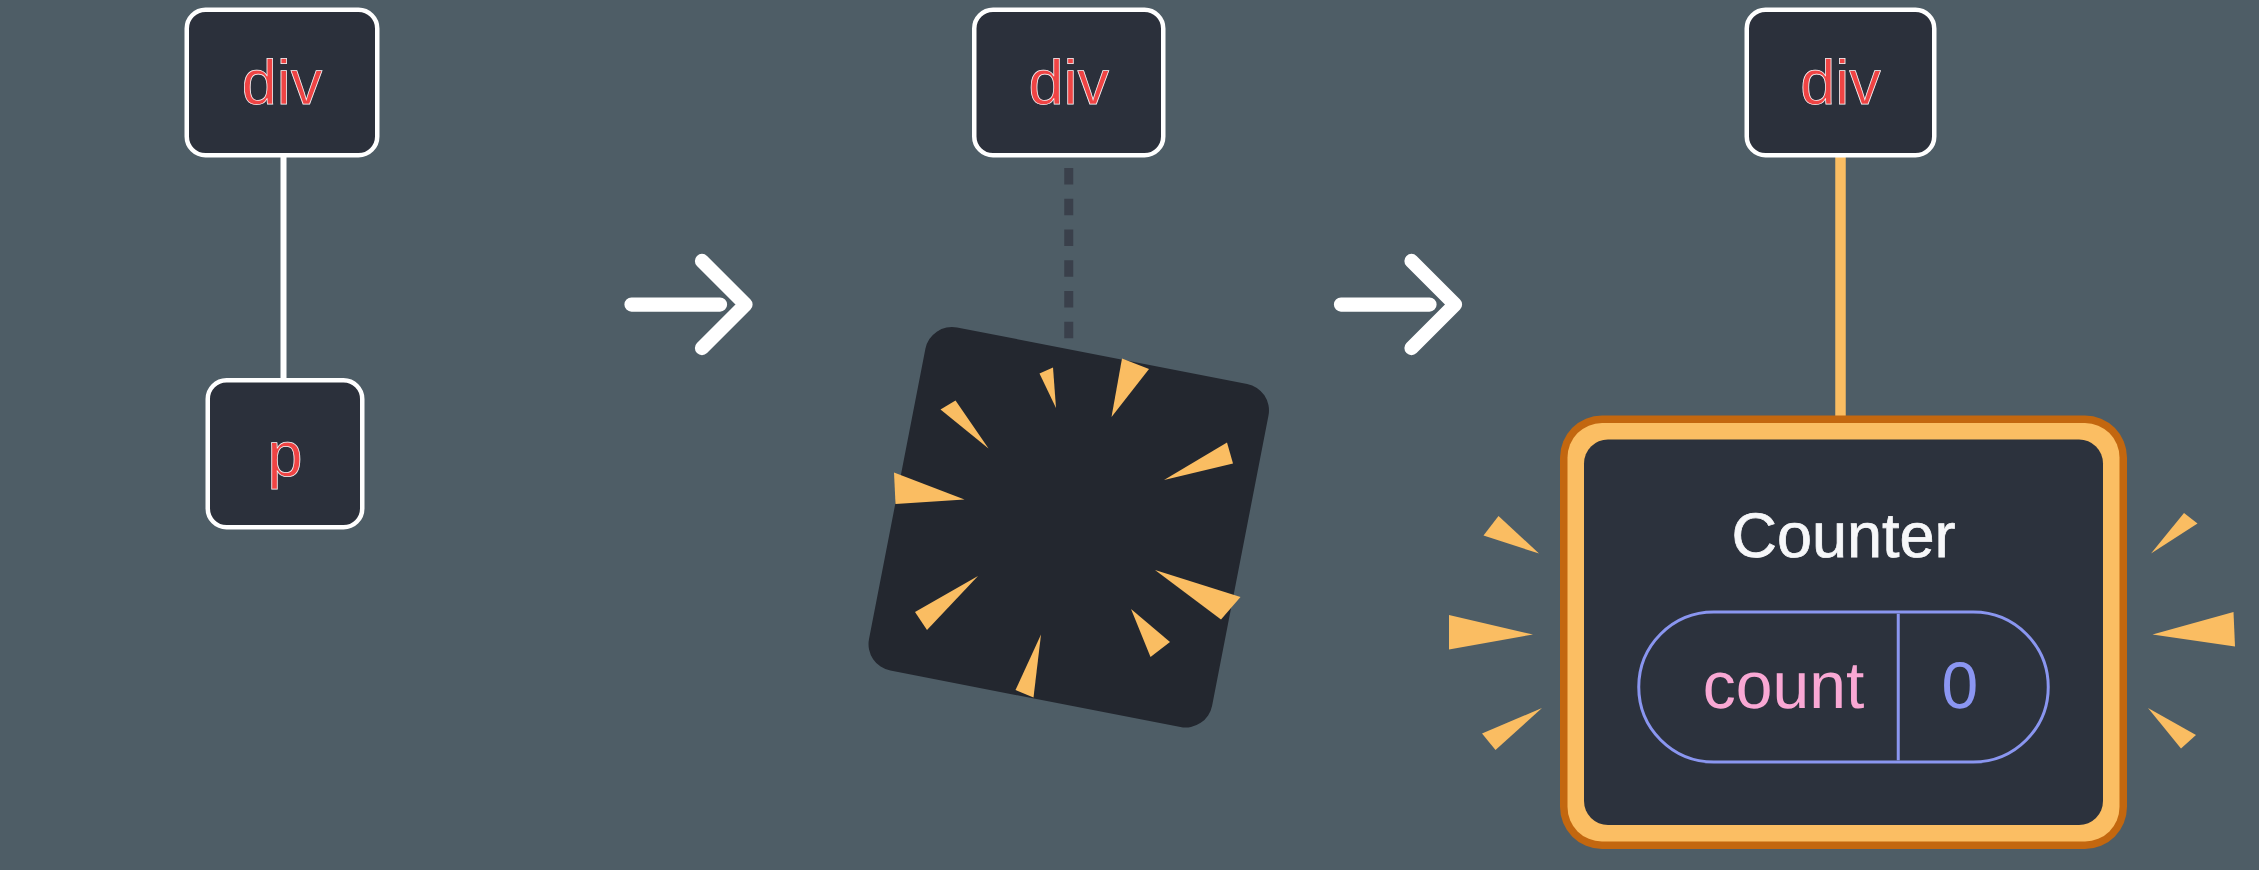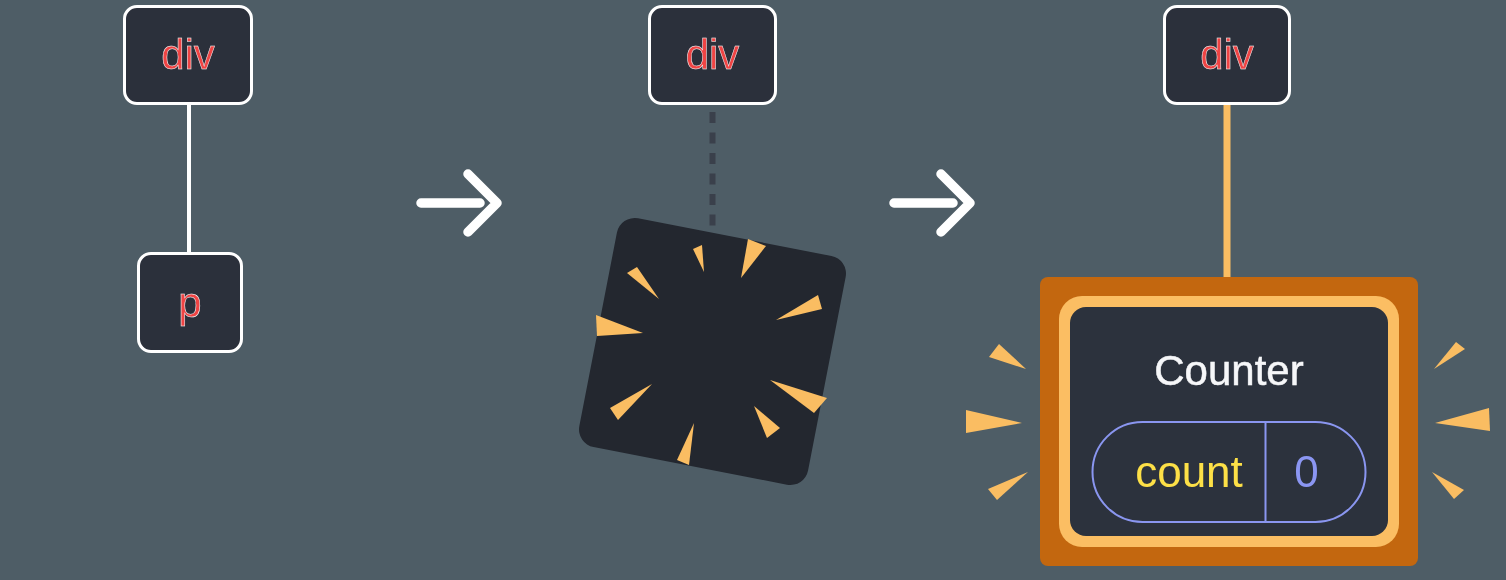--- a/index.html
+++ b/index.html
@@ -1,25 +1,25 @@
 <!DOCTYPE html>
 <html><head>
 <meta charset="utf-8">
 <style>
   html,body{margin:0;padding:0;}
   .stage{position:relative;width:1506px;height:580px;background:#4E5D66;overflow:hidden;font-family:"Liberation Sans",sans-serif;}
   .stage svg.overlay{position:absolute;left:0;top:0;}
   .node{position:absolute;background:#2B303B;border:3px solid #FFFFFF;border-radius:14px;display:flex;align-items:center;justify-content:center;color:#ef4444;font-size:42px;box-sizing:border-box;-webkit-text-stroke:0.5px #F6F7F9;}
   .explosion{position:absolute;left:596px;top:235px;width:233px;height:233px;background:#23272F;border-radius:18px;transform:rotate(11deg);}
-  .card-outer{position:absolute;left:1040px;top:277px;width:378px;height:289px;background:#C3670F;border-radius:8px;padding:19px;box-sizing:border-box;}
+  .card-outer{position:absolute;left:1040px;top:277px;width:378px;height:289px;background:#C3670F;border-radius:28px;padding:5px;box-sizing:border-box;}
   .card-mid{width:100%;height:100%;background:#FBBE63;border-radius:23px;padding:11px;box-sizing:border-box;}
   .card-inner{width:100%;height:100%;background:#2C323D;border-radius:16px;position:relative;}
   .card-title{position:absolute;top:40px;width:100%;text-align:center;color:#F6F7F9;font-size:42px;font-weight:500;line-height:1.15;-webkit-text-stroke:0.5px #F6F7F9;}
   .pill{position:absolute;left:50%;transform:translateX(-50%);top:114px;width:275px;height:102px;border:2.5px solid #8A96F0;border-radius:52px;display:flex;box-sizing:border-box;overflow:hidden;}
-  .pill-left{width:173px;box-sizing:border-box;display:flex;align-items:center;justify-content:center;color:#fde047;font-size:44px;border-right:2.5px solid #8A96F0;padding-left:20px;}
+  .pill-left{width:173px;box-sizing:border-box;display:flex;align-items:center;justify-content:center;color:#f9a8d4;font-size:44px;border-right:2.5px solid #8A96F0;padding-left:20px;}
   .pill-right{flex:1;box-sizing:border-box;display:flex;align-items:center;justify-content:center;color:#8B96F2;font-size:44px;padding-right:18px;}
 </style>
 </head>
 <body>
 
 <div class="stage">
 
   <svg class="overlay" width="1506" height="580">
     <line x1="189" y1="104" x2="189" y2="254" stroke="#FFFFFF" stroke-width="4"></line>
     <line x1="712.5" y1="112" x2="712.5" y2="246" stroke="#3A404B" stroke-width="6" stroke-dasharray="11 9.5"></line>

